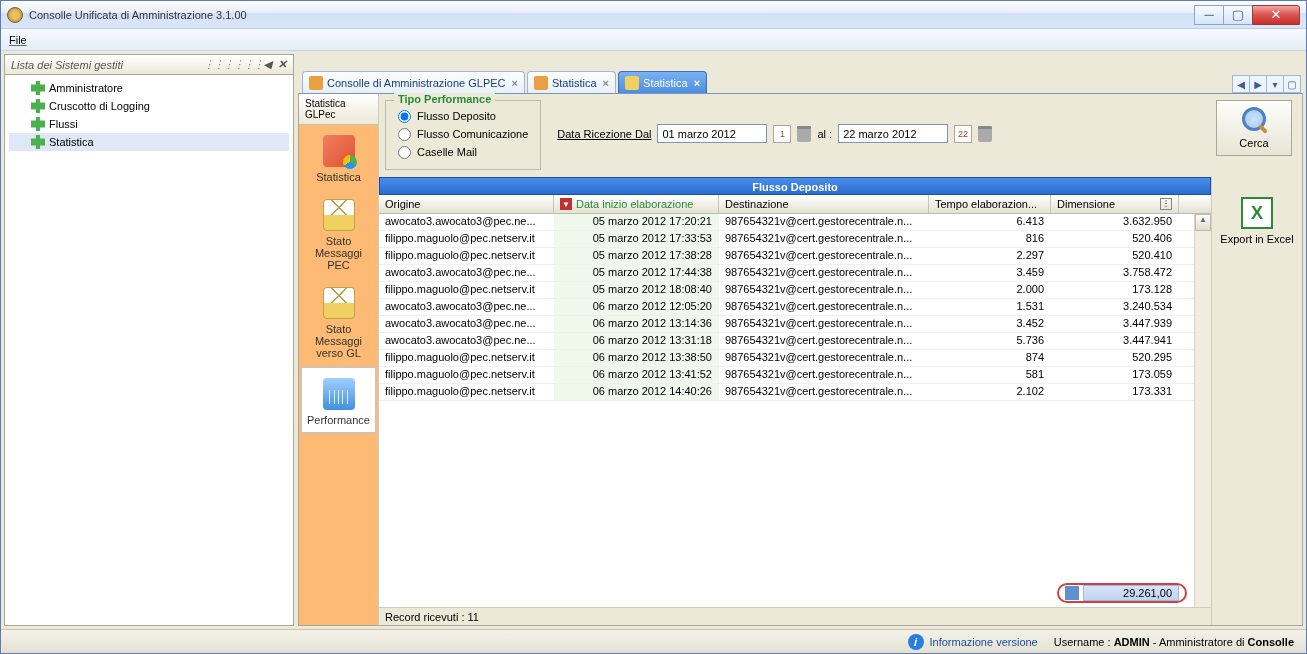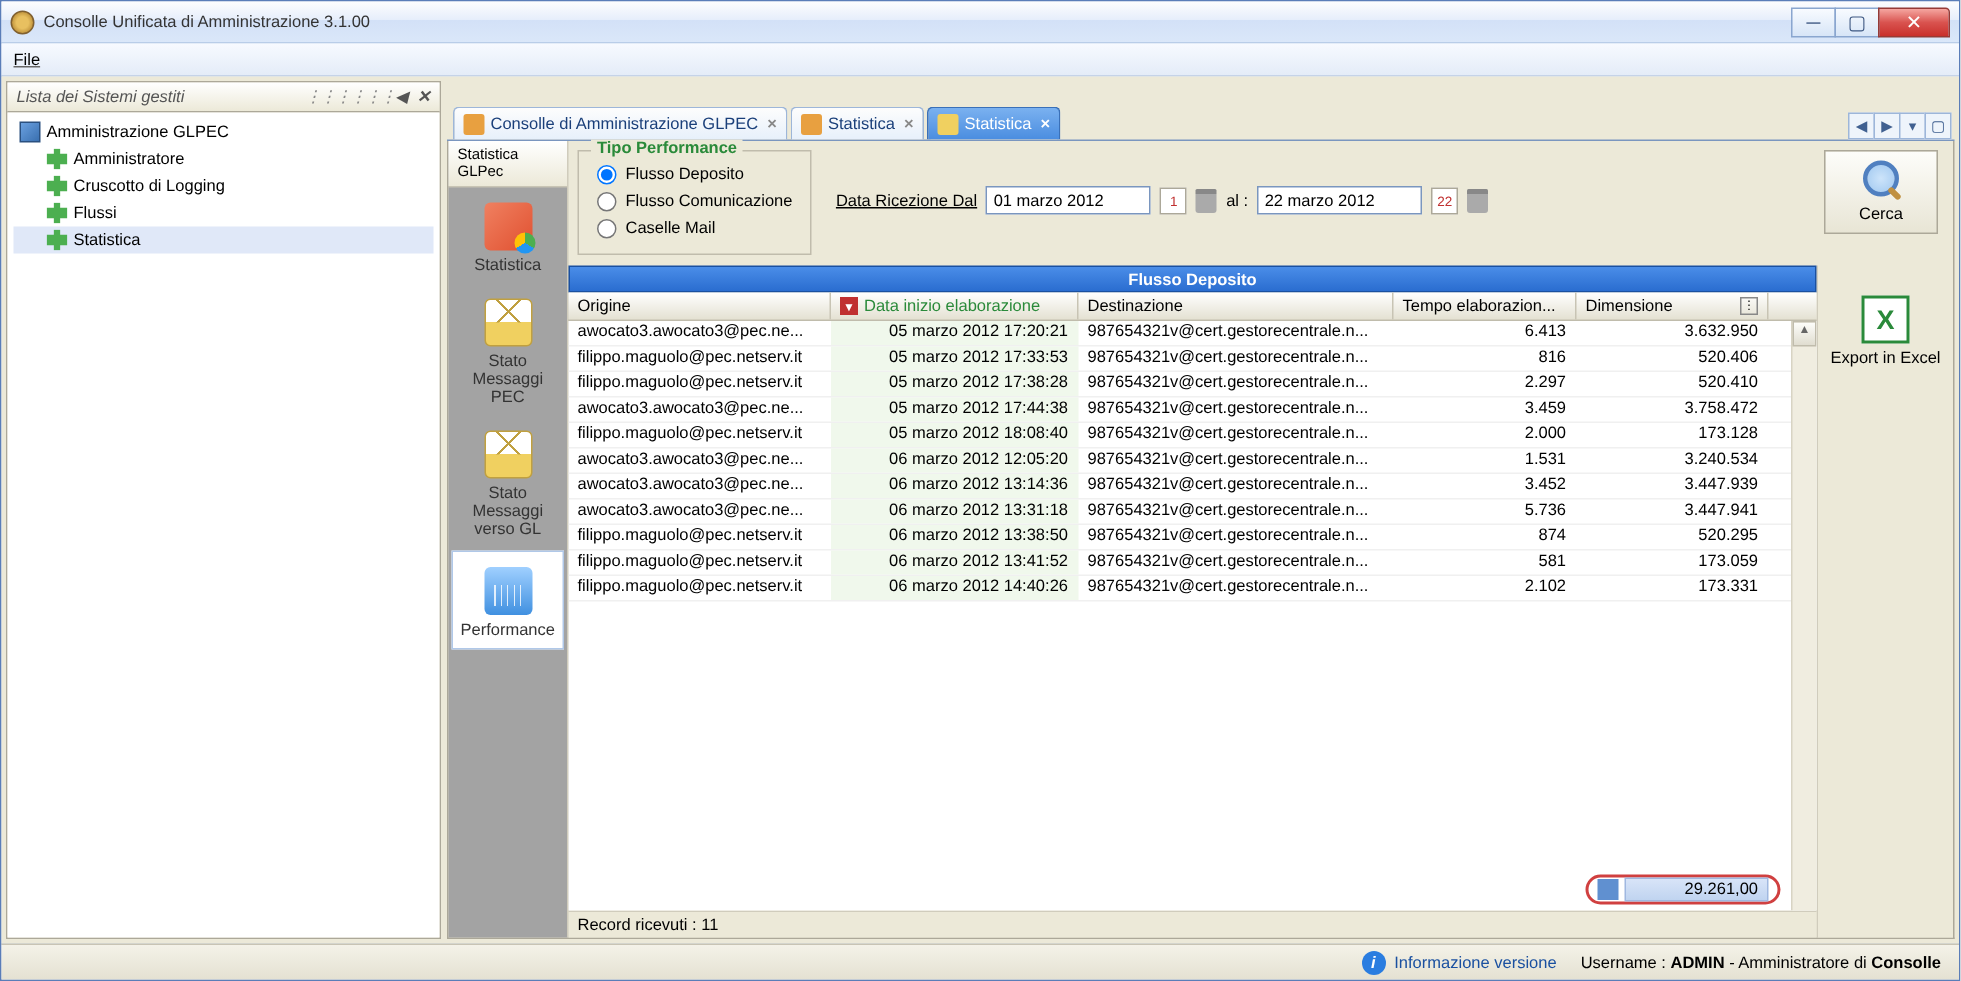--- a/index.html
+++ b/index.html
@@ -39,21 +39,21 @@
 .tab .tico { width: 14px; height: 14px; background: #e8a040; border-radius: 2px; display: inline-block; }
 .tab.active .tico { background: #f0d060; }
 .tab .tx { margin-left: 2px; color: #888; font-weight: bold; }
 .tab.active .tx { color: #fff; }
 .tabctrls { margin-left: auto; display: flex; gap: 0; padding-right: 2px; }
 .tabctrls .tc { width: 18px; height: 18px; border: 1px solid #9db6d9; background: #eef4fb; display: flex; align-items: center; justify-content: center; font-size: 10px; color: #406090; margin-left: -1px; }
 
 .content { flex: 1; background: #ece9d8; border: 1px solid #aca899; border-top: none; display: flex; min-height: 0; }
 
 
-.iconcol { width: 80px; background: #a3a3a3; border-right: 1px solid #d0ccbc; display: flex; flex-direction: column; }
+.iconcol { width: 80px; background: #fdba74; border-right: 1px solid #d0ccbc; display: flex; flex-direction: column; }
 .coltab { font-size: 10px; padding: 4px 6px; background: linear-gradient(to bottom, #fff, #ece9d8); border-bottom: 1px solid #c8c4b4; }
 .iconitem { padding: 10px 4px 6px; text-align: center; color: #333; }
 .iconitem.sel { background: #fff; border: 1px solid #b0c8e8; margin: 2px; }
 .iconitem .bigico { width: 32px; height: 32px; margin: 0 auto 4px; display: block; border-radius: 4px; }
 .ico-stat { background: linear-gradient(135deg, #f08060, #e05030); position: relative; }
 .ico-stat::after { content: ''; position: absolute; right: -2px; bottom: -2px; width: 14px; height: 14px; border-radius: 50%; background: conic-gradient(#4caf50 0 120deg, #2196f3 120deg 240deg, #ffc107 240deg 360deg); }
 .ico-env { background: linear-gradient(to bottom, #fff 50%, #f0d060 50%); border: 1px solid #c0a040; border-radius: 2px; position: relative; }
 .ico-env::before { content: ''; position: absolute; top: 0; left: 0; right: 0; height: 50%; background: linear-gradient(135deg, transparent 48%, #c0a040 48% 52%, transparent 52%), linear-gradient(-135deg, transparent 48%, #c0a040 48% 52%, transparent 52%); }
 .ico-perf { background: linear-gradient(to bottom, #a0d0ff, #4090e0); border-radius: 6px; position: relative; }
 .ico-perf::after { content: ''; position: absolute; left: 4px; right: 4px; bottom: 6px; height: 14px; background: linear-gradient(90deg, transparent 0 10%, #fff 10% 14%, transparent 14% 28%, #fff 28% 32%, transparent 32% 46%, #fff 46% 50%, transparent 50% 64%, #fff 64% 68%, transparent 68% 82%, #fff 82% 86%, transparent 86%); opacity: .8; }
@@ -128,24 +128,20 @@
   <div class="client">
 
     <div class="leftpanel">
       <div class="hdr">
         <span>Lista dei Sistemi gestiti</span>
         <span class="dots">⋮⋮⋮⋮⋮⋮</span>
         <span>◀</span>
         <span class="closex">✕</span>
       </div>
       <div class="tree">
-        <div class="node">
-          <span class="tree-icon ico-sys"></span>
-          <span>Amministrazione GLPEC</span>
-        </div>
         <div class="node child">
           <span class="tree-icon ico-puzzle"></span>
           <span>Amministratore</span>
         </div>
         <div class="node child">
           <span class="tree-icon ico-puzzle"></span>
           <span>Cruscotto di Logging</span>
         </div>
         <div class="node child">
           <span class="tree-icon ico-puzzle"></span>

